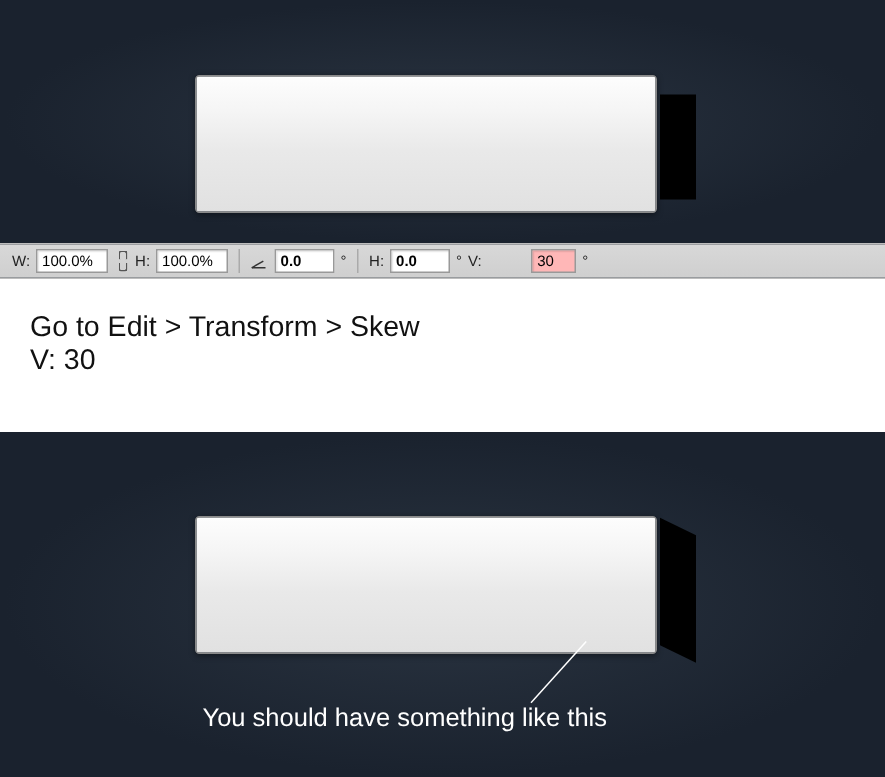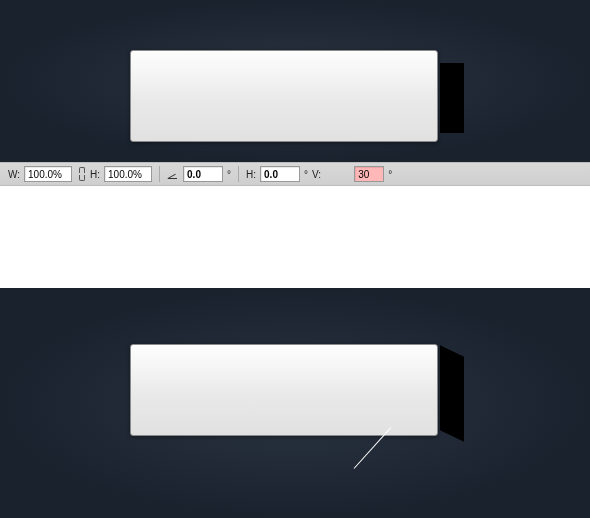--- a/index.html
+++ b/index.html
@@ -170,19 +170,22 @@
   <span class="divider"></span>
   <span class="lbl">H:</span>
   <input class="opt-input w40" value="0.0" style="">
   <span class="deg">°</span>
   <span class="lbl">V:</span>
   <input class="opt-input w30 highlight" value="30" style="">
   <span class="deg">°</span>
 </div>
 
 <div class="instruction-block">
+  <p>Go to Edit &gt; Transform &gt; Skew</p>
+  <p>V: 30</p>
 </div>
 
 <div class="canvas-dark canvas-bottom">
   <div class="rect-shadow bottom"></div>
   <div class="rect-main" style="left:130px;top:56px;"></div>
   <div class="pointer-line"></div>
+  <div class="caption">You should have something like this</div>
 </div>
 
 </body></html>

